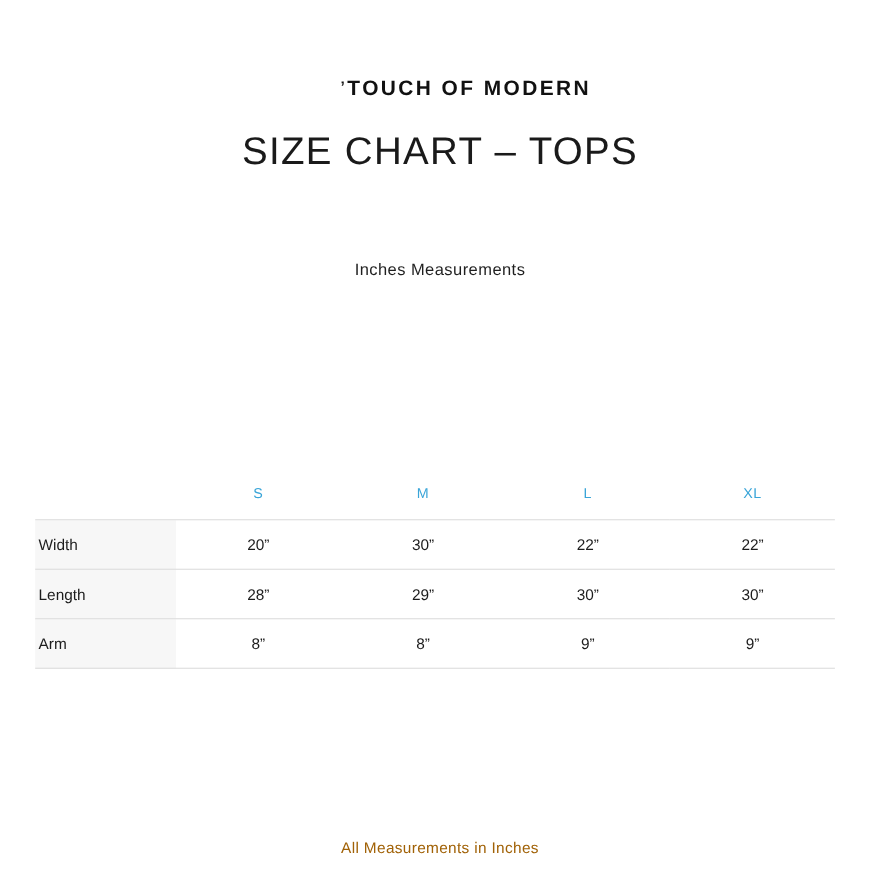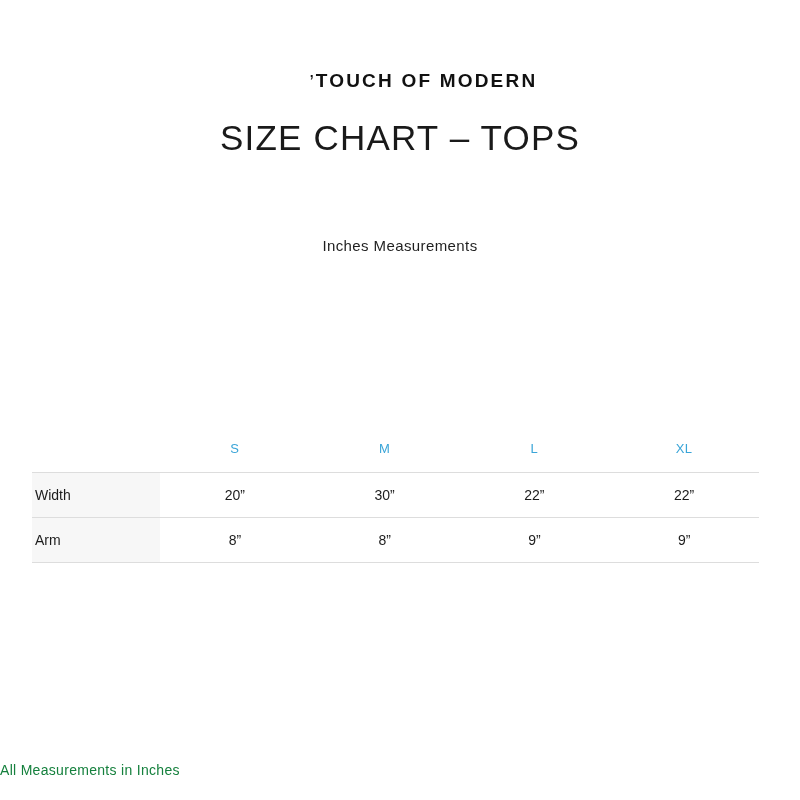--- a/index.html
+++ b/index.html
@@ -91,24 +91,24 @@
     padding-left: 3px;
     background: #f7f7f7;
     color: #1c1c1c;
     font-size: 14px;
   }
   .footnote {
     position: absolute;
     left: 0;
     right: 0;
     top: 692px;
-    text-align: left;
+    text-align: center;
     font-size: 14px;
     letter-spacing: 0.3px;
-    color: #15803d;
+    color: #a16207;
   }
 </style>
 </head>
 <body>
 
 <div class="page">
 
   <div class="brand">
     <span class="tick">’</span><span>TOUCH OF MODERN</span>
   </div>
@@ -137,20 +137,27 @@
       </thead>
       <tbody>
         <tr>
           <td class="row-label">Width</td>
           <td>20”</td>
           <td>30”</td>
           <td>22”</td>
           <td>22”</td>
         </tr>
         <tr>
+          <td class="row-label">Length</td>
+          <td>28”</td>
+          <td>29”</td>
+          <td>30”</td>
+          <td>30”</td>
+        </tr>
+        <tr>
           <td class="row-label">Arm</td>
           <td>8”</td>
           <td>8”</td>
           <td>9”</td>
           <td>9”</td>
         </tr>
       </tbody>
     </table>
   </div>
 

